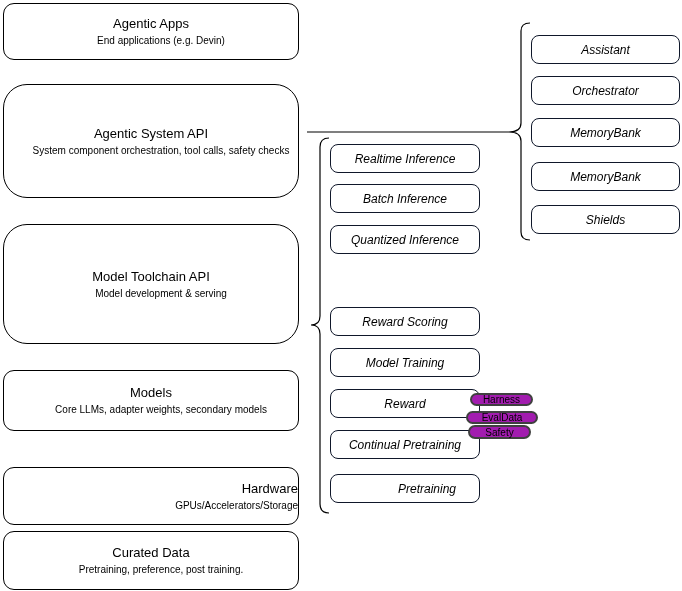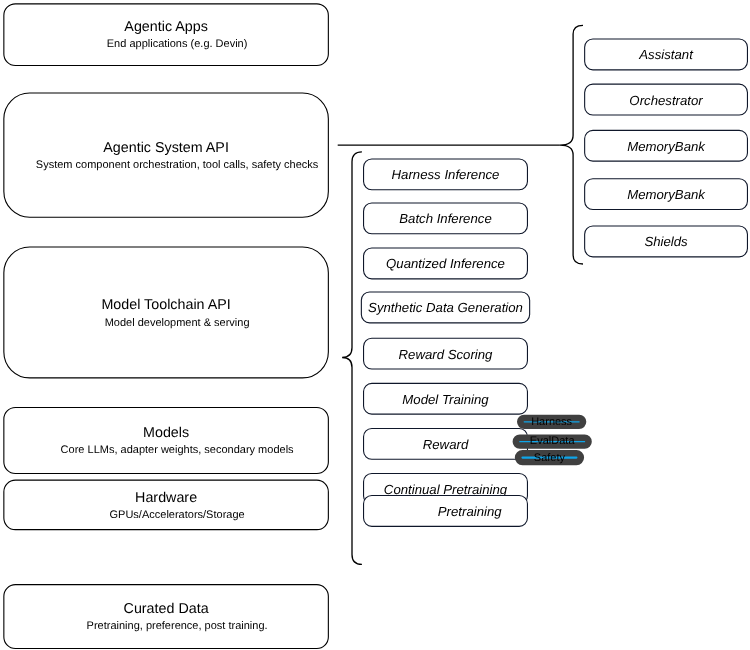--- a/index.html
+++ b/index.html
@@ -47,29 +47,30 @@
     line-height: 14px;
     font-style: italic;
   }
   .mbox { left: 330px; width: 150px; height: 29px; }
   .rbox { left: 531px; width: 149px; height: 29px; }
 
   
   .pill {
     position: absolute;
     box-sizing: border-box;
-    border: 6px solid #404040;
+    border: 2px solid #404040;
     border-radius: 999px;
-    background: #0ea5e9;
+    background: #a21caf;
     display: flex;
     align-items: center;
     justify-content: center;
     font-size: 10px;
     line-height: 11px;
     z-index: 3;
+    margin-top: 16px;
   }
 
   svg.overlay {
     position: absolute;
     left: 0; top: 0;
     width: 682px; height: 591px;
     pointer-events: none;
   }
 </style>
 </head>
@@ -90,61 +91,58 @@
   <div class="lbox r-big" style="top:224px; height:120px;">
     <div class="t">Model Toolchain API</div>
     <div class="s">Model development &amp; serving</div>
   </div>
 
   <div class="lbox r-small" style="top:370px; height:61px;">
     <div class="t">Models</div>
     <div class="s">Core LLMs, adapter weights, secondary models</div>
   </div>
 
-  <div class="lbox r-small" style="top:436px; height:46px;">
+  <div class="lbox r-small" style="top:467px; height:58px;align-items:flex-end;">
     <div class="t">Hardware</div>
     <div class="s">GPUs/Accelerators/Storage</div>
   </div>
 
   <div class="lbox r-small" style="top:531px; height:59px;">
     <div class="t">Curated Data</div>
     <div class="s">Pretraining, preference, post training.</div>
   </div>
 
   <svg class="overlay" viewBox="0 0 682 591">
     <path d="M307,132 H509" fill="none" stroke="#000000" stroke-width="1.2"></path>
     <path d="M530,23 Q521,23 521,31 V123 Q521,132 509,132 Q521,132 521,141 V232 Q521,240 530,240" fill="none" stroke="#000000" stroke-width="1.2"></path>
     <path d="M329,138 Q320,138 320,147 V316 Q320,325 311,325 Q320,325 320,334 V504 Q320,513 329,513" fill="none" stroke="#000000" stroke-width="1.2"></path>
   </svg>
 
   <div class="mbox" style="top:144px;">
-    <span>Harness Inference</span>
+    <span>Realtime Inference</span>
   </div>
   <div class="mbox" style="top:184px;text-align:right;">
     <span>Batch Inference</span>
   </div>
   <div class="mbox" style="top:225px;">
     <span>Quantized Inference</span>
-  </div>
-  <div class="mbox" style="top:265px; left:328px; width:154px;">
-    <span>Synthetic Data Generation</span>
   </div>
   <div class="mbox" style="top:307px;">
     <span>Reward Scoring</span>
   </div>
   <div class="mbox" style="top:348px;">
     <span>Model Training</span>
   </div>
   <div class="mbox" style="top:389px;">
     <span>Reward</span>
   </div>
   <div class="mbox" style="top:430px;">
     <span>Continual Pretraining</span>
   </div>
-  <div class="mbox" style="top:450px;padding-left:44px;">
+  <div class="mbox" style="top:474px;padding-left:44px;">
     <span>Pretraining</span>
   </div>
 
   <div>
     <div class="pill" style="left:470px; top:377px; width:63px; height:13px;">
       <span>Harness</span>
     </div>
     <div class="pill" style="left:466px; top:395px; width:72px; height:13px;">
       <span>EvalData</span>
     </div>

